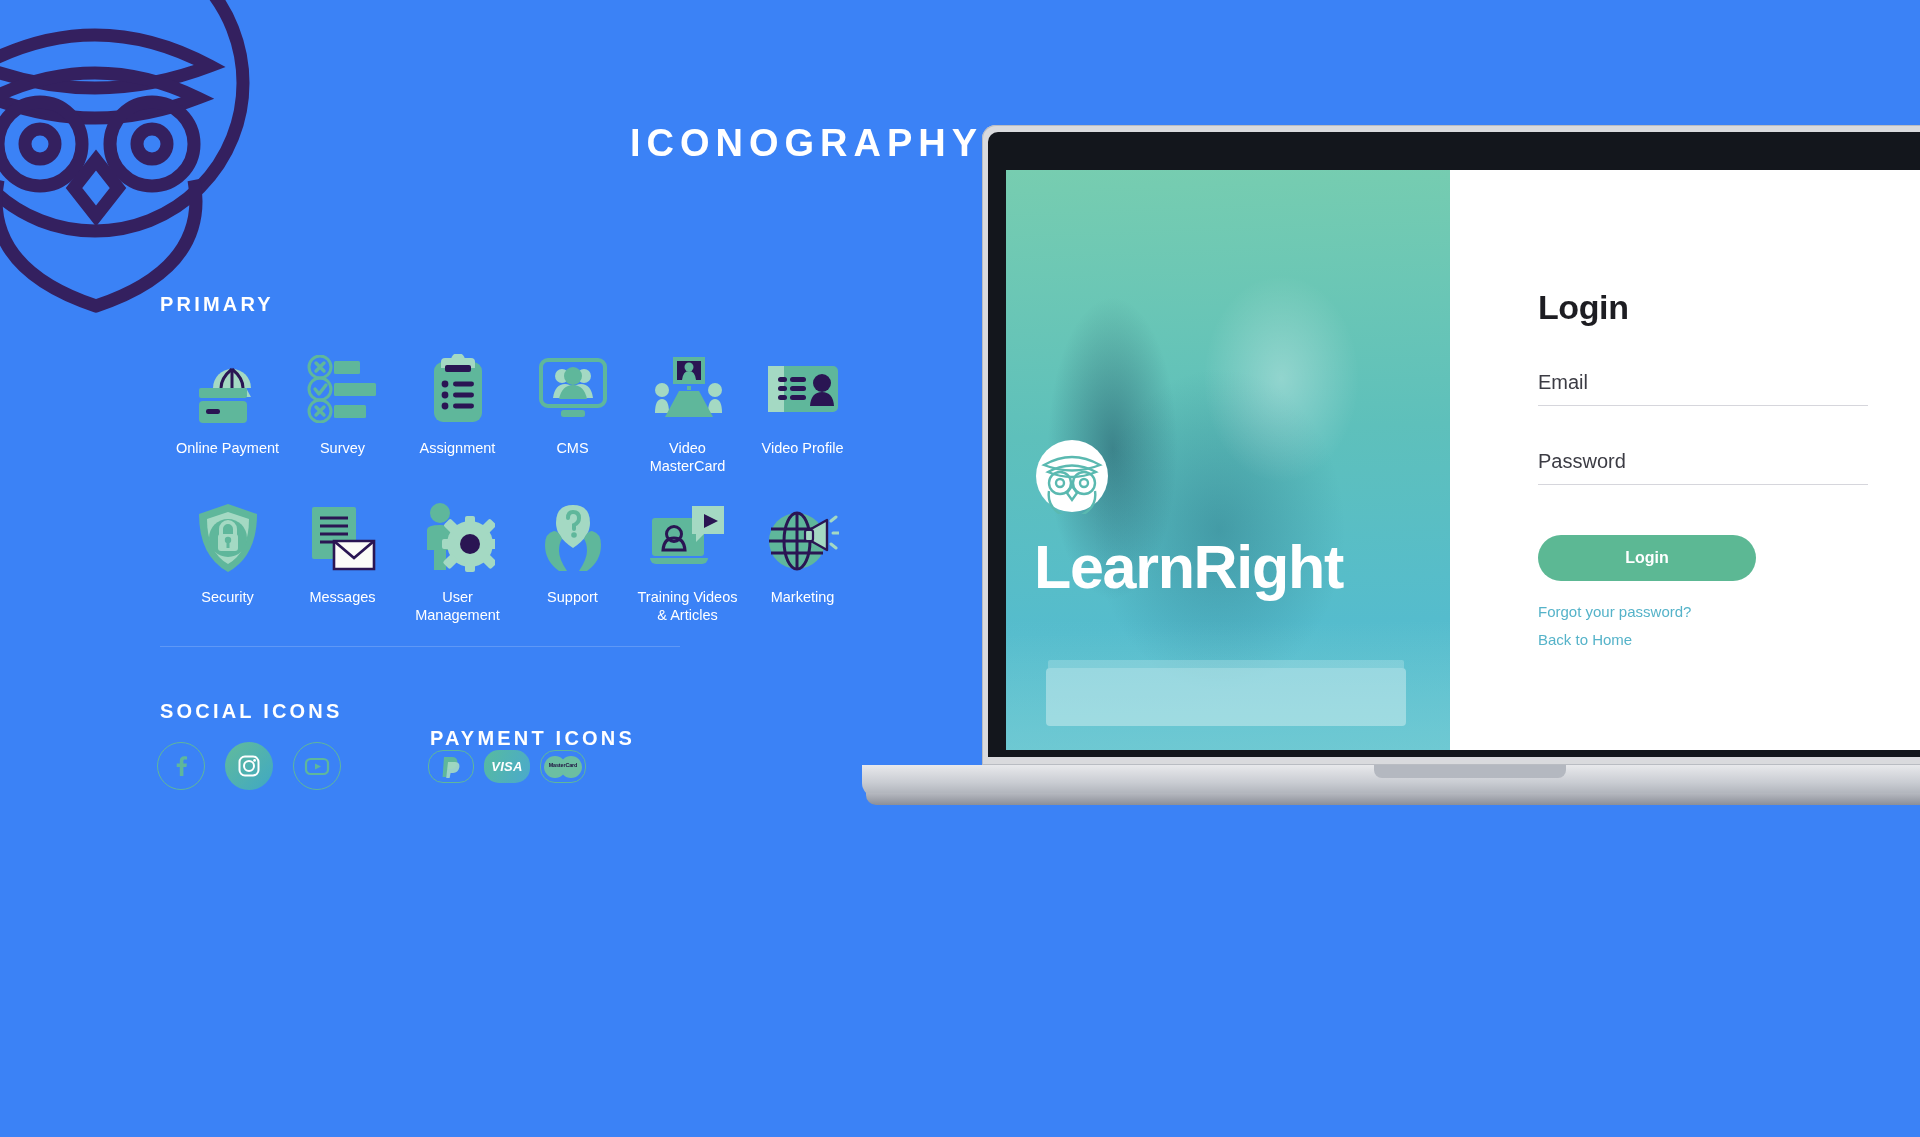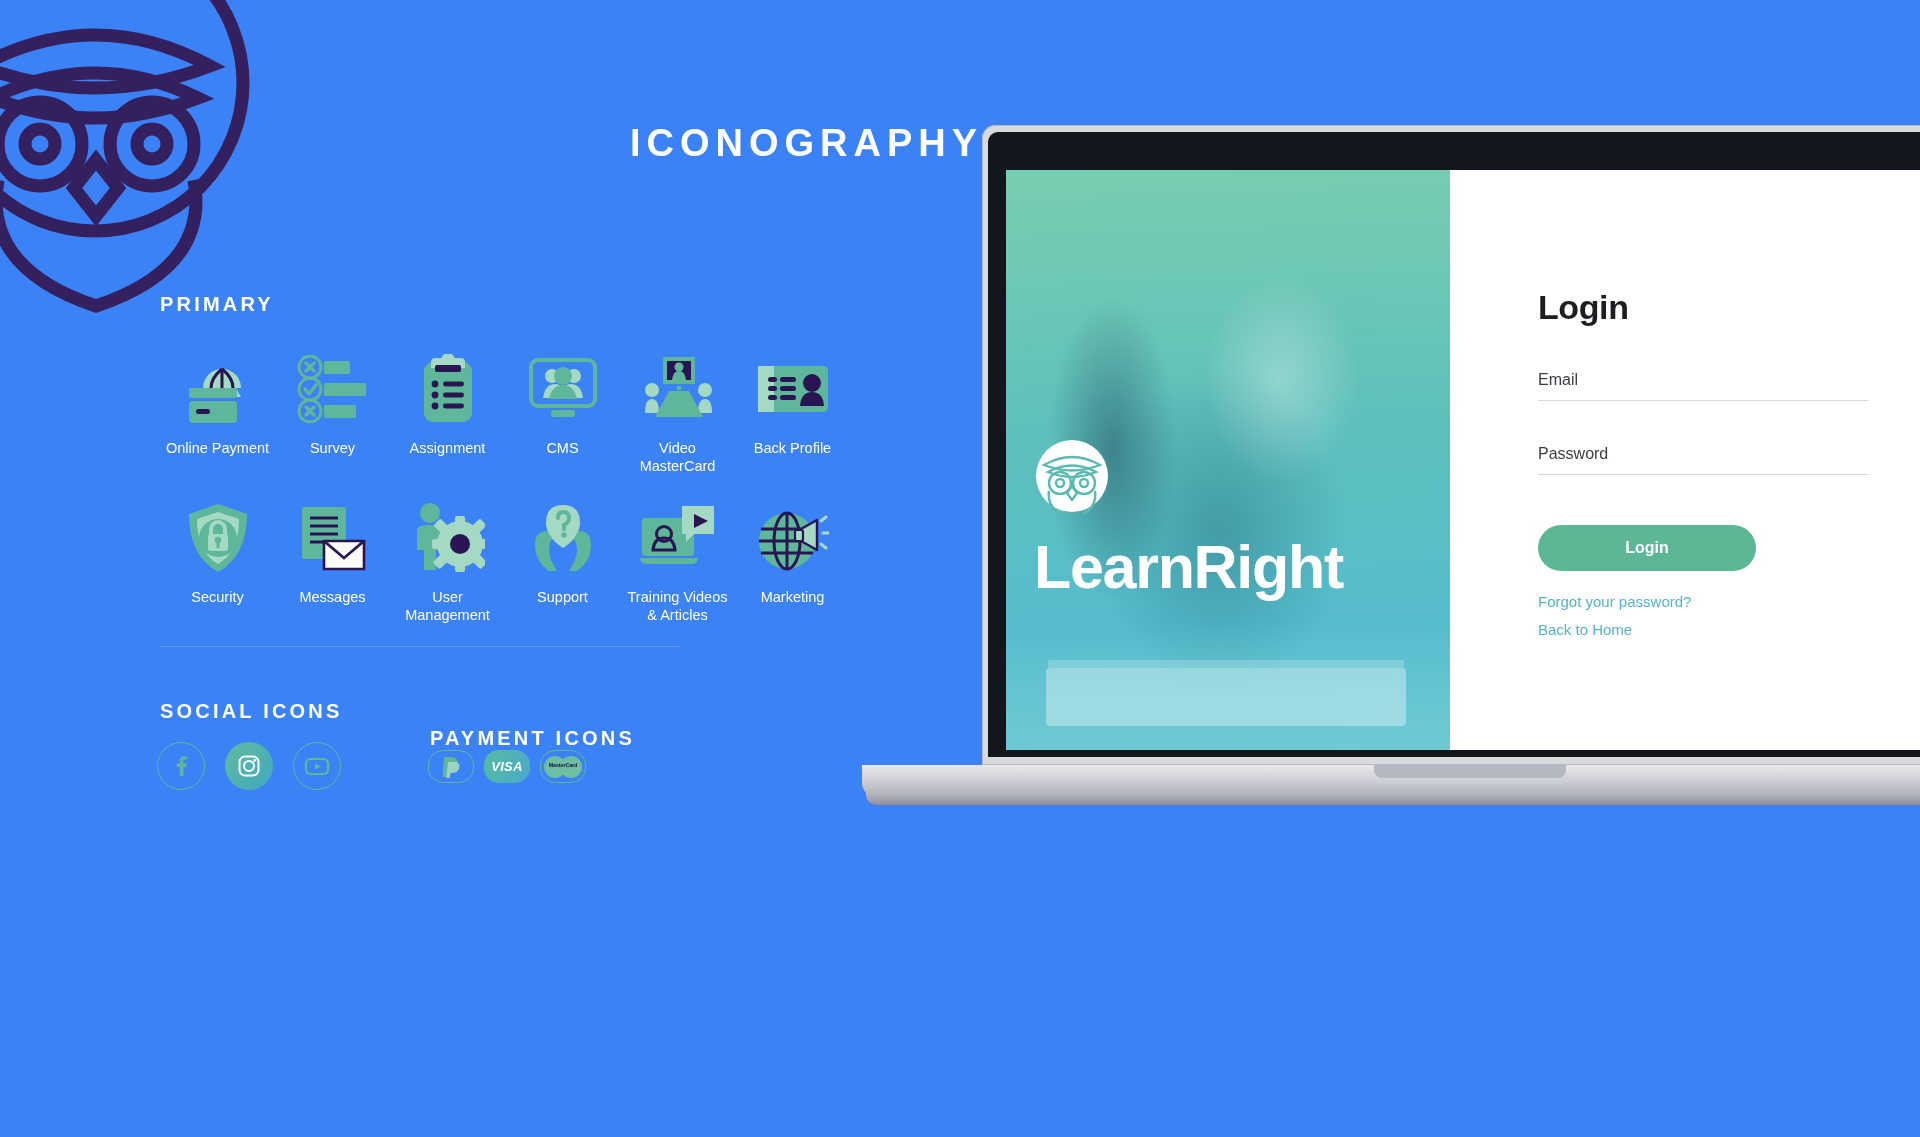--- a/index.html
+++ b/index.html
@@ -25,21 +25,21 @@
   .sec-title {
     position: absolute; font-size: 20px; font-weight: bold;
     letter-spacing: 3.2px; color: #ffffff;
   }
   #sec-primary { left: 160px; top: 293px; }
   #sec-social  { left: 160px; top: 700px; }
   #sec-payment { left: 430px; top: 700px; margin-top: 27px; }
 
   
   .icon-grid { position: absolute; left: 160px; top: 350px; width: 700px; }
-  .icon-row { display: flex; }
+  .icon-row { display: flex; justify-content: flex-end; }
   .icon-row + .icon-row { margin-top: 24px; }
   .icon-cell {
     width: 115px; display: flex; flex-direction: column;
     align-items: center; position: relative;
   }
   .icon-art { height: 78px; display: flex; align-items: center; justify-content: center; }
   .icon-art svg { display: block; }
   .icon-label {
     margin-top: 12px; font-size: 14.5px; color: #ffffff;
     text-align: center; line-height: 1.22; white-space: pre-line;
@@ -125,21 +125,21 @@
     display: flex; align-items: flex-start; gap: 18px; flex-direction: column;
   }
   .brand-name {
     color: #ffffff; font-size: 61px; font-weight: bold; letter-spacing: -1.3px;
     font-family: "Liberation Sans", sans-serif;
   }
 
   .loginpane { position: relative; width: 526px; height: 580px; background: #ffffff; padding: 118px 0 0 88px; }
   .login-title { font-size: 34px; font-weight: bold; color: #1d1d22; letter-spacing: -0.4px; }
   .field { margin-top: 44px; width: 330px; }
-  .field-label { font-size: 16px; color: #3c3c44; }
+  .field-label { font-size: 20px; color: #3c3c44; }
   .field-line { margin-top: 11px; height: 1px; background: #d6d6dc; }
   .login-btn {
     margin-top: 50px; width: 218px; height: 46px; border-radius: 24px;
     background: #5cb894; color: #ffffff; font-size: 16px; font-weight: bold;
     display: flex; align-items: center; justify-content: center; border: none;
     font-family: "Liberation Sans", sans-serif; cursor: pointer;
   }
   .link { margin-top: 22px; font-size: 15px; color: #55b3c9; }
   .link.second { margin-top: 11px; }
 
@@ -278,21 +278,21 @@
             <circle cx="56" cy="23" r="9" fill="#2a1553"></circle>
             <path d="M44 46 q1 -14 12 -14 q11 0 12 14 Z" fill="#2a1553"></path>
             <rect x="12" y="17" width="9" height="5" rx="2.5" fill="#2a1553"></rect>
             <rect x="12" y="26" width="9" height="5" rx="2.5" fill="#2a1553"></rect>
             <rect x="12" y="35" width="9" height="5" rx="2.5" fill="#2a1553"></rect>
             <rect x="24" y="17" width="16" height="5" rx="2.5" fill="#2a1553"></rect>
             <rect x="24" y="26" width="16" height="5" rx="2.5" fill="#2a1553"></rect>
             <rect x="24" y="35" width="16" height="5" rx="2.5" fill="#2a1553"></rect>
           </svg>
         </div>
-        <div class="icon-label">Back Profile</div>
+        <div class="icon-label">Video Profile</div>
       </div>
 
     </div>
 
     <div class="icon-row">
 
       <div class="icon-cell">
         <div class="icon-art">
           <svg width="62" height="72" viewBox="0 0 62 72">
             <path d="M31 2 L60 12 q0 42 -29 58 Q2 54 2 12 Z" fill="#5fb79b"></path>

